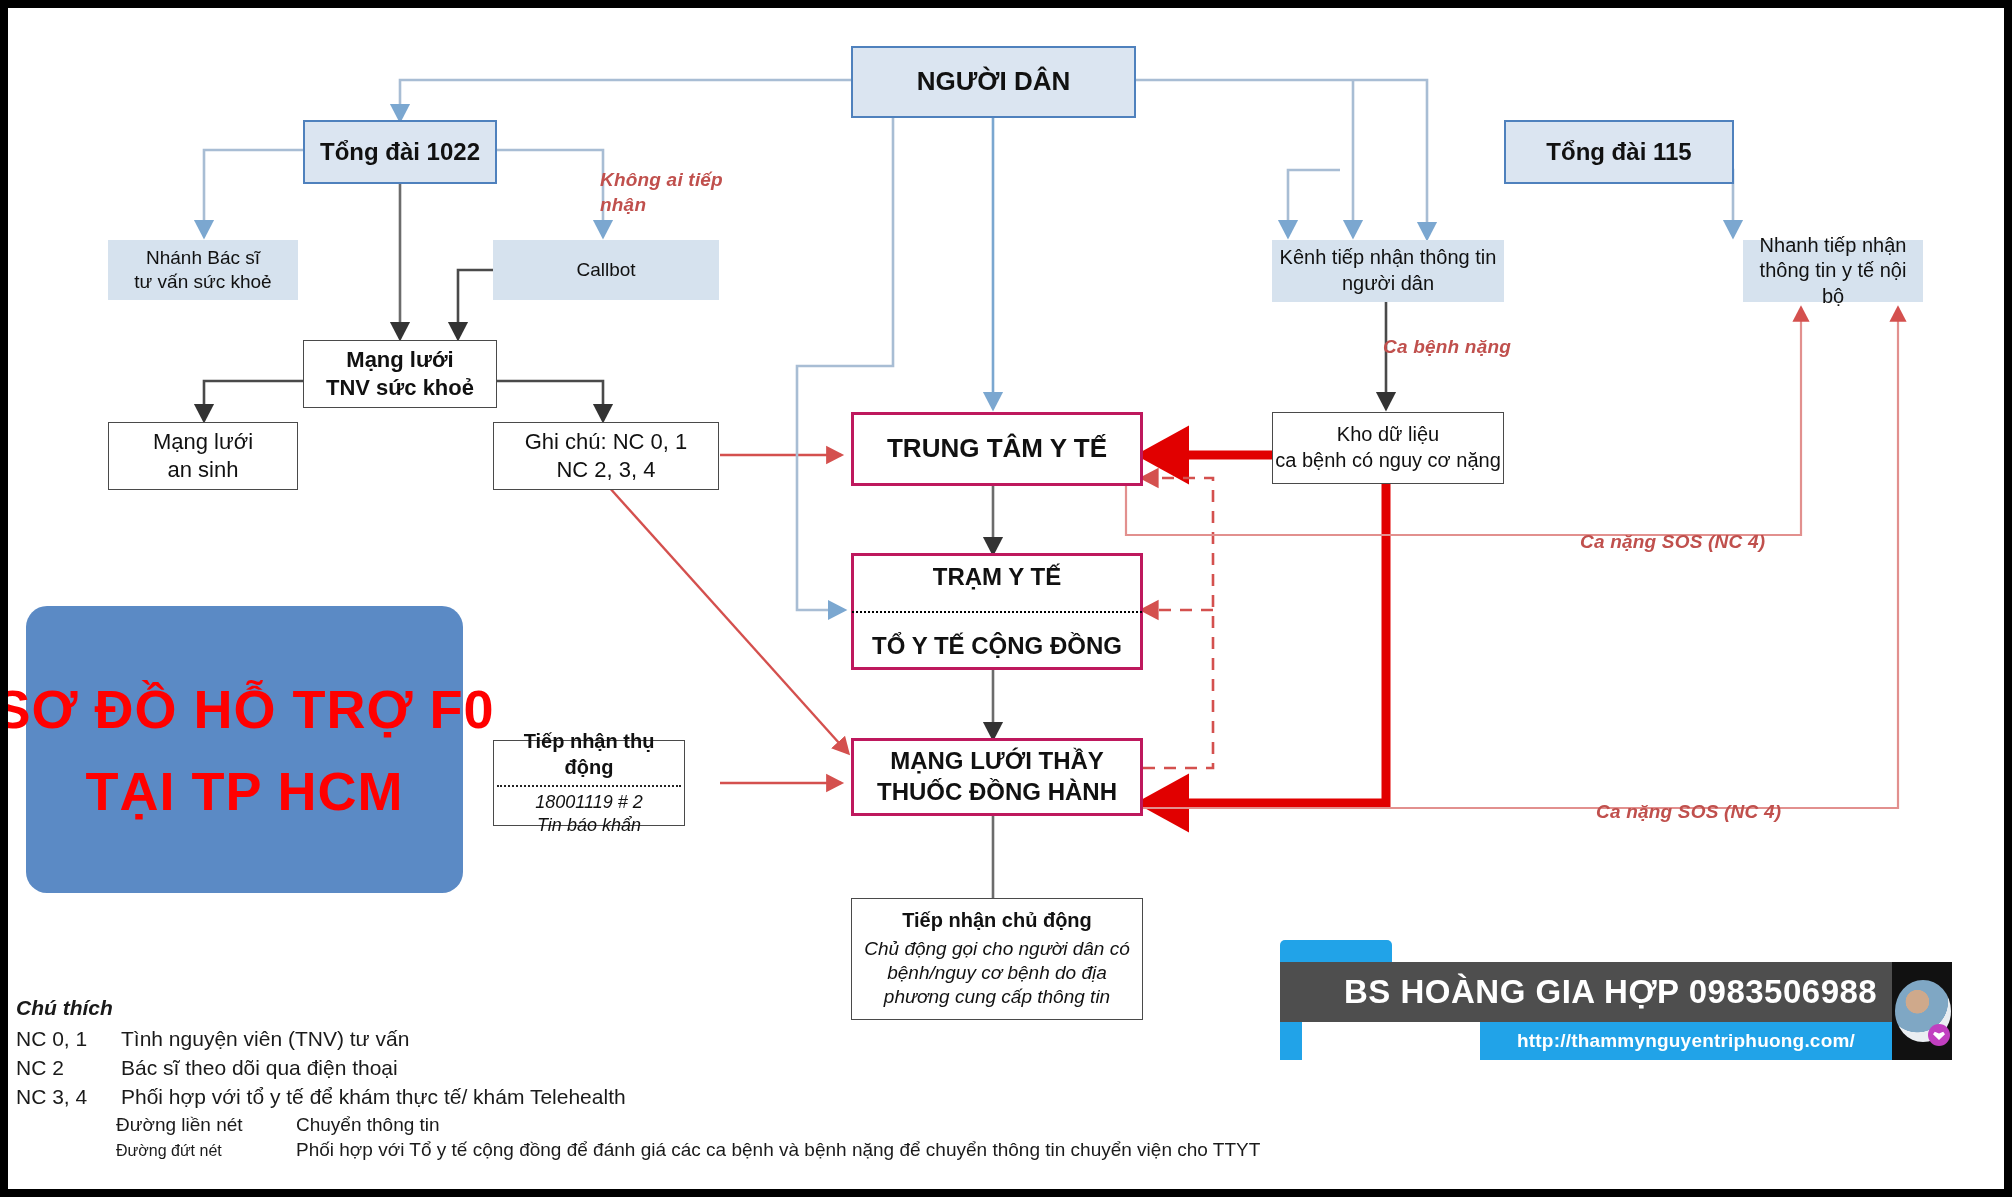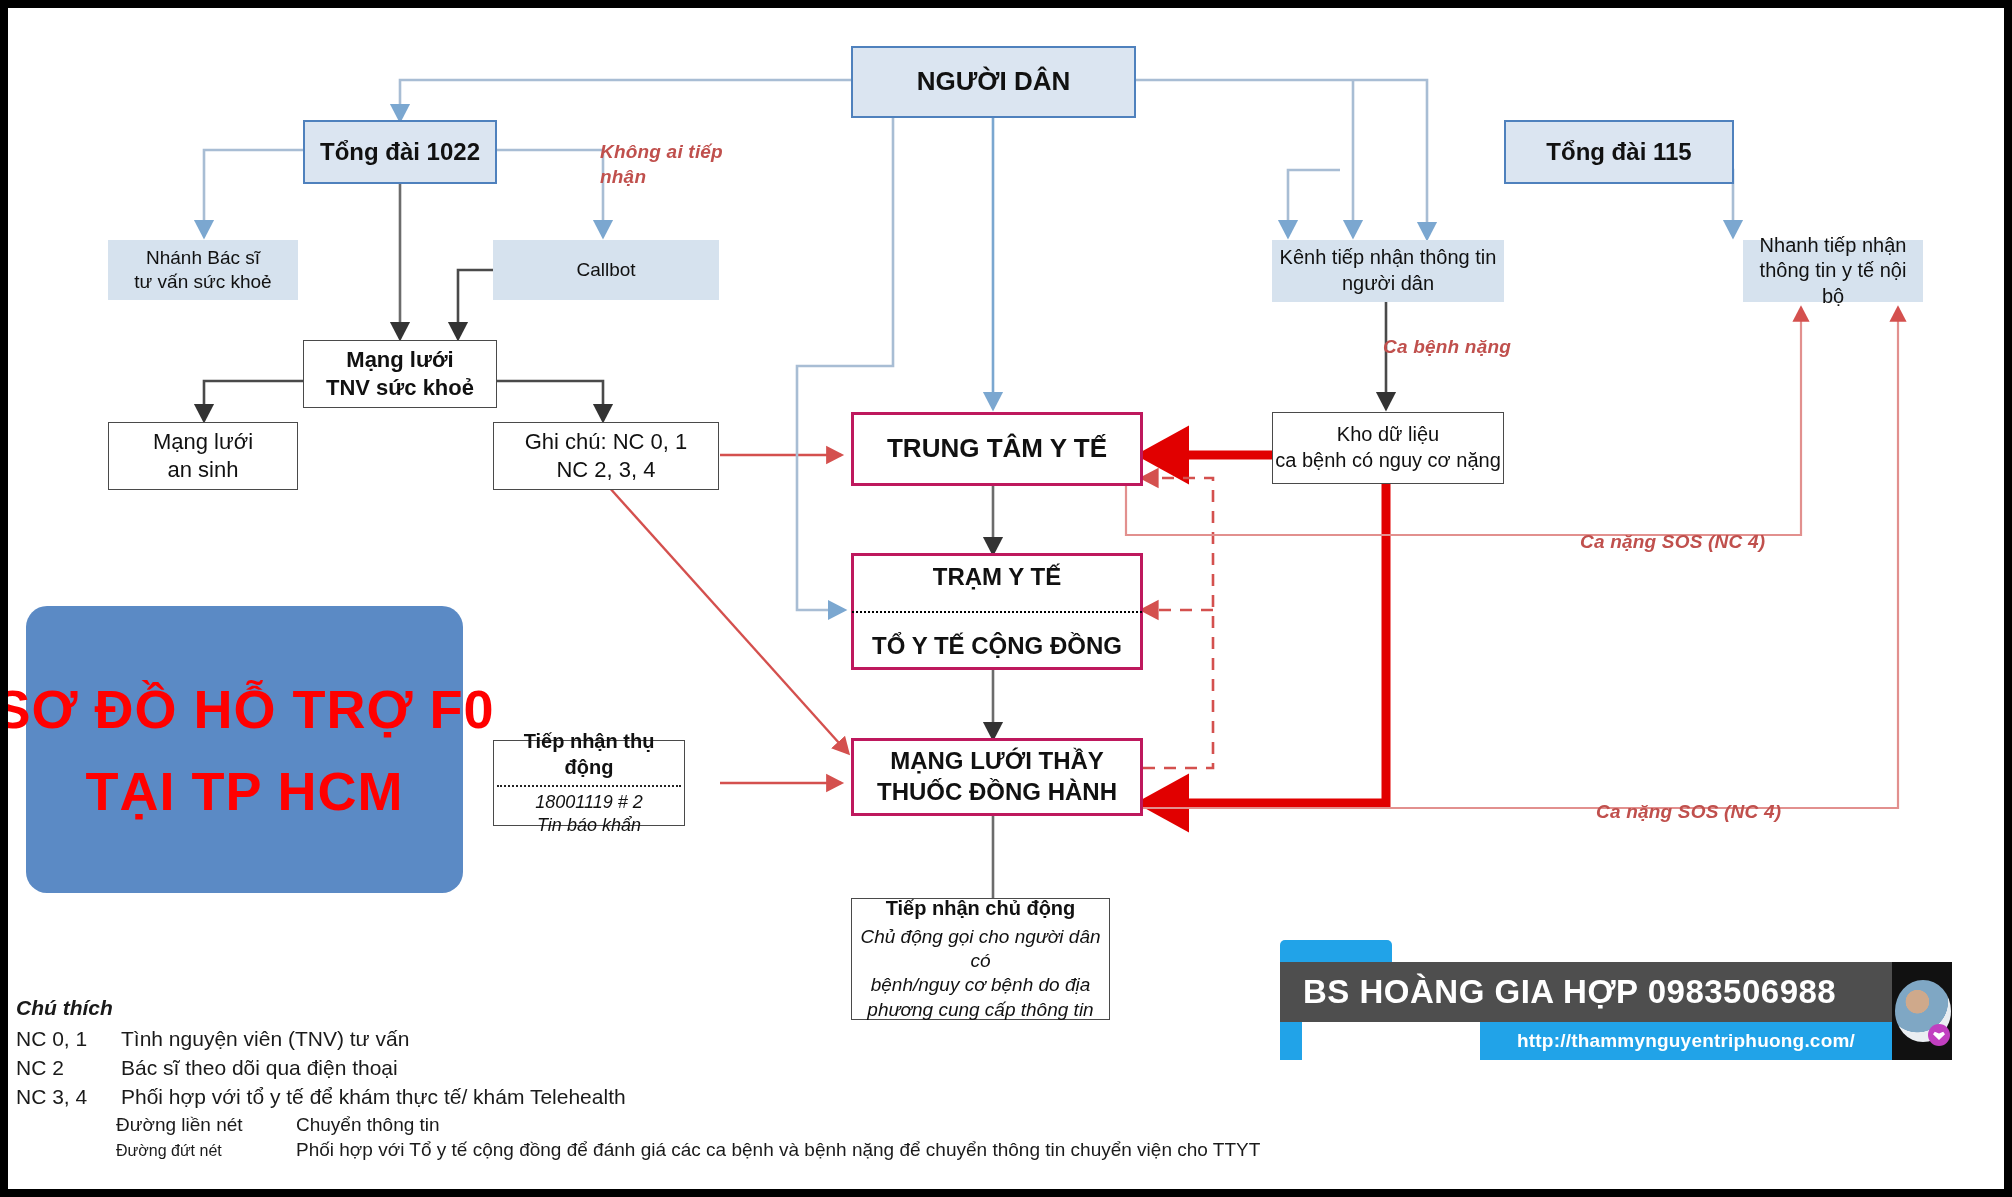--- a/index.html
+++ b/index.html
@@ -123,21 +123,21 @@
     position:absolute;left:0;top:0;width:112px;height:28px;
     background:#21a3e8;border-radius:5px 5px 0 0;
   }
   #credit .bar{
     position:absolute;left:0;top:22px;width:612px;height:60px;
     background:#4e4e4e;
     display:flex;align-items:center;
   }
   #credit .bar-text{
     color:#ffffff;font-size:33px;font-weight:bold;letter-spacing:.5px;
-    padding-left:23px;white-space:nowrap;
+    padding-left:64px;white-space:nowrap;
   }
   #credit .urlbar{
     position:absolute;left:200px;top:82px;width:412px;height:38px;
     background:#21a3e8;display:flex;align-items:center;justify-content:center;
   }
   #credit .urlbar span{color:#ffffff;font-size:19px;font-weight:bold;letter-spacing:.2px;}
   #credit .sidebar-strip{
     position:absolute;left:0;top:22px;width:22px;height:98px;background:#21a3e8;
   }
   #credit .avatar{
@@ -303,28 +303,28 @@
     <span>THUỐC ĐỒNG HÀNH</span>
   </div>
 
   <div class="node n-white" style="left:485px;top:732px;width:192px;height:86px;justify-content:center;padding:5px 4px;">
     <span class="t-20" style="font-weight:bold;">Tiếp nhận thụ động</span>
     <div class="divider-dotted-thin"></div>
     <span class="t-18" style="font-style:italic;">18001119 # 2</span>
     <span class="t-18" style="font-style:italic;">Tin báo khẩn</span>
   </div>
 
-  <div class="node n-white" style="left:843px;top:890px;width:259px;height:122px;justify-content:center;padding:4px 6px;">
+  <div class="node n-white" style="left:843px;top:890px;width:292px;height:122px;justify-content:center;padding:4px 6px;">
     <span class="t-20" style="font-weight:bold;margin-bottom:3px;">Tiếp nhận chủ động</span>
     <span class="t-19" style="font-style:italic;">Chủ động gọi cho người dân có</span>
     <span class="t-19" style="font-style:italic;">bệnh/nguy cơ bệnh do địa</span>
     <span class="t-19" style="font-style:italic;">phương cung cấp thông tin</span>
   </div>
 
-  <div class="edge-label" style="left:592px;top:132px;width:140px;">
+  <div class="edge-label" style="left:592px;top:160px;width:140px;">
     <div>Không ai tiếp</div>
     <div>nhận</div>
   </div>
 
   <div class="edge-label" style="left:1375px;top:327px;">Ca bệnh nặng</div>
 
   <div class="edge-label" style="left:1572px;top:522px;">Ca nặng SOS (NC 4)</div>
 
   <div class="edge-label" style="left:1588px;top:792px;">Ca nặng SOS (NC 4)</div>
 

